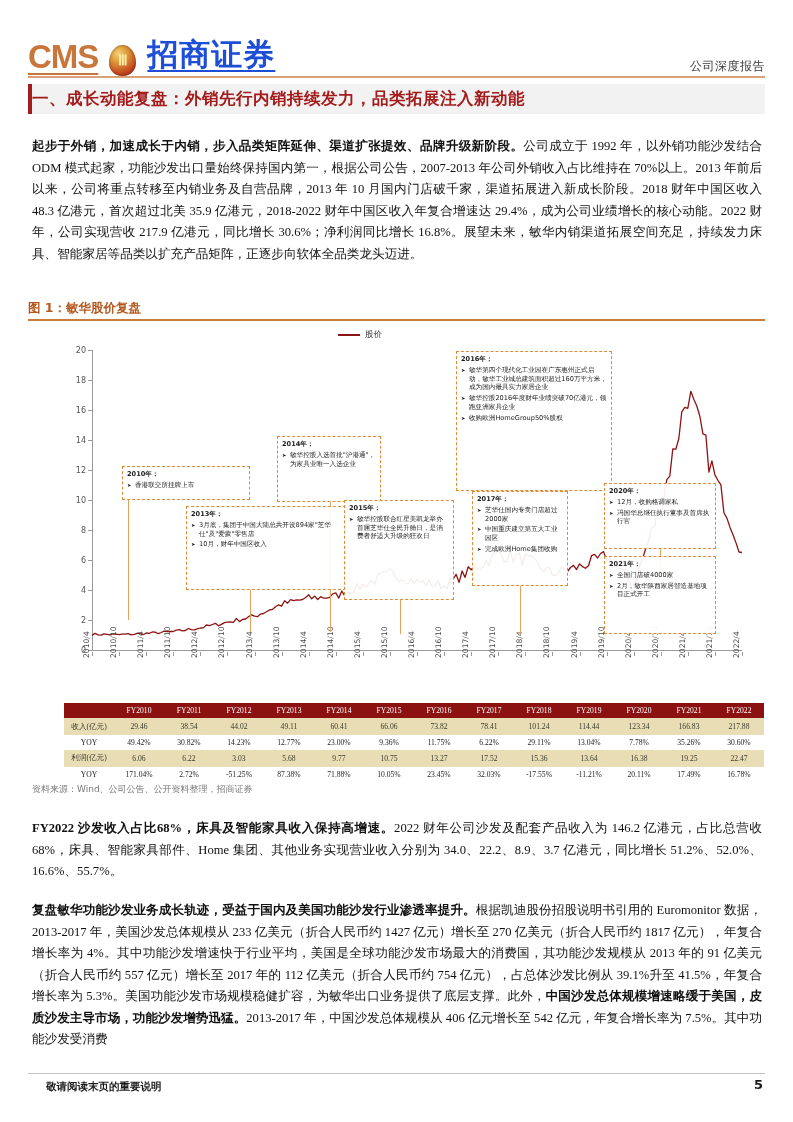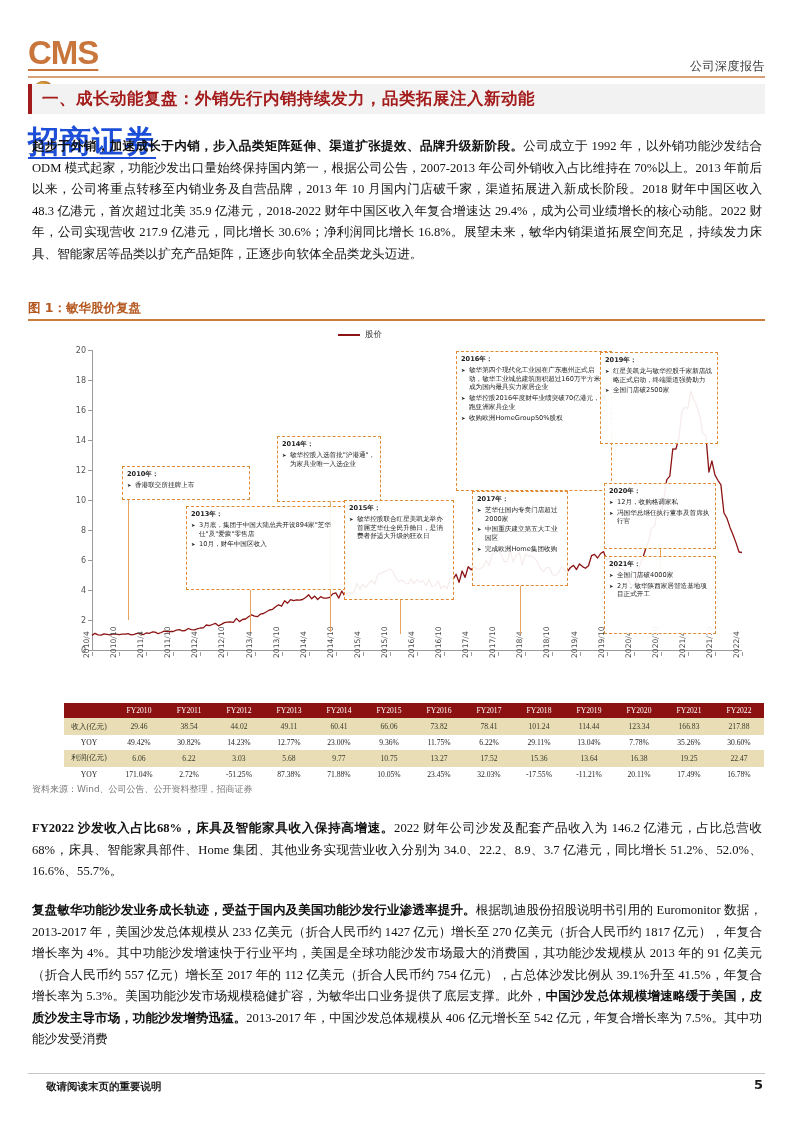--- a/index.html
+++ b/index.html
@@ -8,21 +8,21 @@
     background:#ffffff;
     font-family:"Liberation Serif","DejaVu Serif",serif;
     color:#1a1a1a;
     position:relative;
     overflow:hidden;
   }
   .page{position:relative;width:793px;height:1122px;}
 
   
   .hdr{position:absolute;left:0;top:18px;width:793px;height:62px;}
-  .logo{position:absolute;left:28px;top:16px;display:flex;align-items:flex-start;gap:9px;flex-direction:column;}
+  .logo{position:absolute;left:28px;top:16px;display:flex;align-items:flex-end;gap:9px;}
   .logo-cms{
     font-family:"Liberation Sans","DejaVu Sans",sans-serif;
     font-weight:bold;font-size:33px;letter-spacing:-1px;
     color:#c8763c;
     text-decoration:underline;text-decoration-thickness:2px;text-underline-offset:5px;
   }
   .logo-mark{
     width:27px;height:31px;border-radius:50% 50% 48% 48%/58% 58% 42% 42%;
     background:radial-gradient(circle at 35% 28%,#f5d07a 0%,#e0a03a 28%,#c2461f 70%,#8d2008 100%);
     display:flex;align-items:center;justify-content:center;
@@ -44,21 +44,21 @@
   .hdr-rule{position:absolute;left:28px;right:28px;top:76px;height:2px;background:#d9a177;}
 
   
   .sec{
     position:absolute;left:28px;top:84px;width:737px;height:30px;
     background:#f2f2f2;
     display:flex;align-items:center;
   }
   .sec-bar{width:4px;height:30px;background:#a41b1b;}
   .sec-txt{
-    padding-left:10px;font-size:16.5px;font-weight:bold;color:#a41b1b;
+    font-size:16.5px;font-weight:bold;color:#a41b1b;
     font-family:"DejaVu Sans","Liberation Sans",sans-serif;letter-spacing:.5px;
   }
 
   
   .para{
     position:absolute;left:32px;width:730px;
     font-size:12.6px;line-height:21.5px;text-align:justify;color:#111;
   }
   .para b{font-weight:bold;}
   #p1{top:136px;}
@@ -394,27 +394,20 @@
     </div>
     <div class="callout" style="left: 472px; top: 491px; width: 96px; min-height: 95px;">
       <span class="yr">2017年：</span>
       <ul>
         <li>芝华仕国内专卖门店超过2000家</li>
         <li>中国重庆建立第五大工业园区</li>
         <li>完成欧洲Home集团收购</li>
       </ul>
     </div>
     <div class="leader" style="left: 520px; top: 586px; height: 48px;"></div>
-    <div class="callout" style="left: 600px; top: 352px; width: 118px; min-height: 92px;">
-      <span class="yr">2019年：</span>
-      <ul>
-        <li>红星美凯龙与敏华控股千家新店战略正式启动，终端渠道强势助力</li>
-        <li>全国门店破2500家</li>
-      </ul>
-    </div>
     <div class="callout" style="left: 604px; top: 483px; width: 112px; min-height: 66px;">
       <span class="yr">2020年：</span>
       <ul>
         <li>12月，收购格调家私</li>
         <li>冯国华总继任执行董事及首席执行官</li>
       </ul>
     </div>
     <div class="leader" style="left: 660px; top: 549px; height: 30px;"></div>
     <div class="callout" style="left: 604px; top: 556px; width: 112px; min-height: 78px;">
       <span class="yr">2021年：</span>

